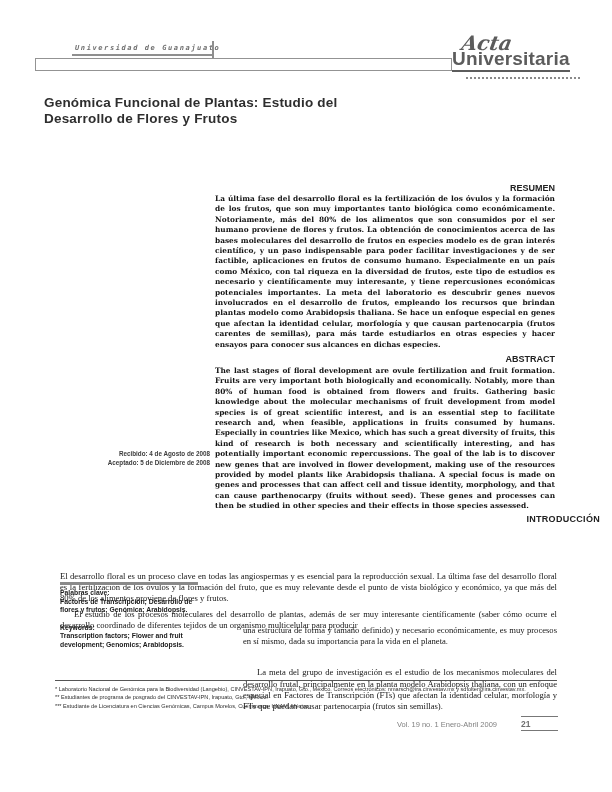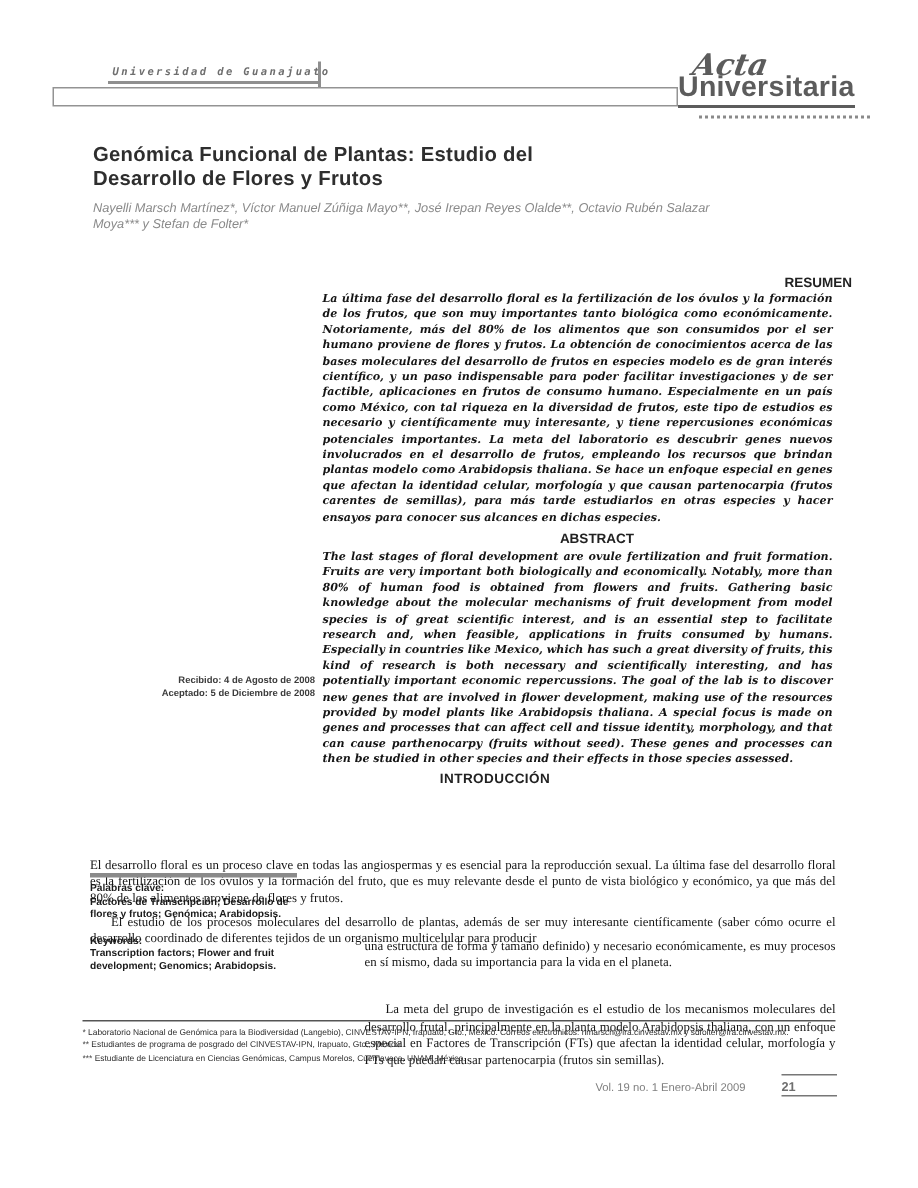--- a/index.html
+++ b/index.html
@@ -36,52 +36,52 @@
     border-bottom:2px solid #5c5c5c;
     text-align:center;
   }
   .logo-micro {
     position:absolute; left:14px; top:44px; width:116px; height:2px;
     background:repeating-linear-gradient(90deg,#8a8a8a 0 2px, transparent 2px 4px);
   }
 
   
   .title {
-    position:absolute; left:62px; top:95px; width:345px;
+    position:absolute; left:44px; top:95px; width:345px;
     font-size:13.5px; font-weight:bold; line-height:16px; color:#2e2e2e;
     letter-spacing:0.2px;
   }
   .authors {
     position:absolute; left:62px; top:133px; width:428px;
     font-size:8.5px; font-style:italic; color:#8a8a8a; line-height:11px;
   }
 
   
   .sec-heading-right {
-    position:absolute; left:228px; width:340px; text-align:right;
+    position:absolute; left:215px; width:340px; text-align:right;
     font-size:9px; font-weight:bold; color:#222;
   }
   .h-resumen { top:183px; }
-  .h-abstract { top:354px;text-align:center; }
+  .h-abstract { top:354px; }
   .abs-body {
     position:absolute; left:215px; width:340px;
     font-family:"DejaVu Serif", serif; font-weight:bold;
-    font-size:7.4px; line-height:10.4px; text-align:justify; color:#151515;font-style:italic;
+    font-size:7.4px; line-height:10.4px; text-align:justify; color:#151515;
   }
   .b-resumen { top:194px; }
   .b-abstract { top:366px; }
 
   .dates {
     position:absolute; left:60px; top:450px; width:150px; text-align:right;
     font-size:6.3px; line-height:8.5px; color:#3c3c3c; font-weight:bold;
   }
 
   
   .h-intro {
-    position:absolute; left:60px; top:514px; width:540px; text-align:center;
+    position:absolute; left:60px; top:514px; width:540px; text-align:right;
     font-size:9px; font-weight:bold; color:#222; letter-spacing:0.3px;
   }
   .body-serif {
     font-family:"Liberation Serif", serif;
     font-size:8.6px; line-height:11.2px; text-align:justify; color:#151515;margin-top:44px;
   }
   .p1 { position:absolute; left:60px; top:527px; width:497px; }
   .p2a { position:absolute; left:60px; top:565px; width:497px; text-indent:14px; }
   .right-col { position:absolute; left:243px; top:581px; width:314px; }
   .right-col .p3 { margin-top:20px; text-indent:14px; }
@@ -124,21 +124,20 @@
   <div class="inst-underline"></div>
   <div class="inst-vline"></div>
   <div class="header-bar"></div>
   <div class="logo">
     <div class="logo-acta">Acta</div>
     <div class="logo-univ">Universitaria</div>
     <div class="logo-micro"></div>
   </div>
 
   <h1 class="title">Genómica Funcional de Plantas: Estudio del Desarrollo de Flores y Frutos</h1>
-  <div class="authors">Nayelli Marsch Martínez*, Víctor Manuel Zúñiga Mayo**, José Irepan Reyes Olalde**, Octavio Rubén Salazar Moya*** y Stefan de Folter*</div>
 
   <div class="sec-heading-right h-resumen">RESUMEN</div>
   <div class="abs-body b-resumen">La última fase del desarrollo floral es la fertilización de los óvulos y la formación de los frutos, que son muy importantes tanto biológica como económicamente. Notoriamente, más del 80% de los alimentos que son consumidos por el ser humano proviene de flores y frutos. La obtención de conocimientos acerca de las bases moleculares del desarrollo de frutos en especies modelo es de gran interés científico, y un paso indispensable para poder facilitar investigaciones y de ser factible, aplicaciones en frutos de consumo humano. Especialmente en un país como México, con tal riqueza en la diversidad de frutos, este tipo de estudios es necesario y científicamente muy interesante, y tiene repercusiones económicas potenciales importantes. La meta del laboratorio es descubrir genes nuevos involucrados en el desarrollo de frutos, empleando los recursos que brindan plantas modelo como Arabidopsis thaliana. Se hace un enfoque especial en genes que afectan la identidad celular, morfología y que causan partenocarpia (frutos carentes de semillas), para más tarde estudiarlos en otras especies y hacer ensayos para conocer sus alcances en dichas especies.</div>
 
   <div class="sec-heading-right h-abstract">ABSTRACT</div>
   <div class="abs-body b-abstract">The last stages of floral development are ovule fertilization and fruit formation. Fruits are very important both biologically and economically. Notably, more than 80% of human food is obtained from flowers and fruits. Gathering basic knowledge about the molecular mechanisms of fruit development from model species is of great scientific interest, and is an essential step to facilitate research and, when feasible, applications in fruits consumed by humans. Especially in countries like Mexico, which has such a great diversity of fruits, this kind of research is both necessary and scientifically interesting, and has potentially important economic repercussions. The goal of the lab is to discover new genes that are involved in flower development, making use of the resources provided by model plants like Arabidopsis thaliana. A special focus is made on genes and processes that can affect cell and tissue identity, morphology, and that can cause parthenocarpy (fruits without seed). These genes and processes can then be studied in other species and their effects in those species assessed.</div>
 
   <div class="dates">
     <div>Recibido: 4 de Agosto de 2008</div>
     <div>Aceptado: 5 de Diciembre de 2008</div>

